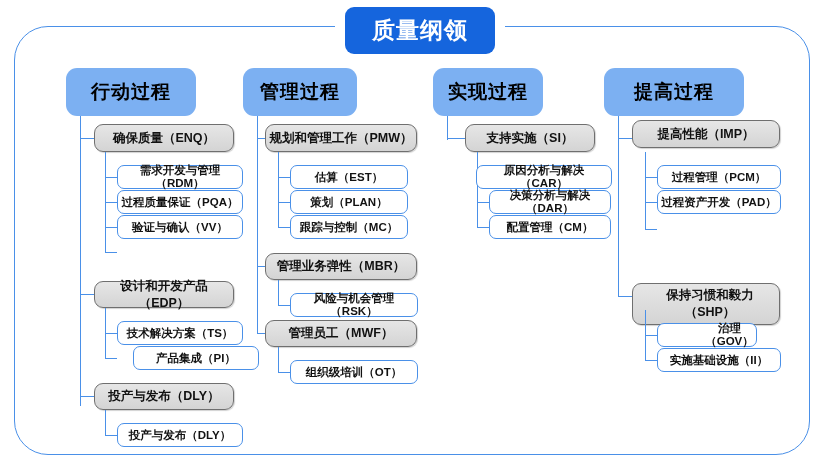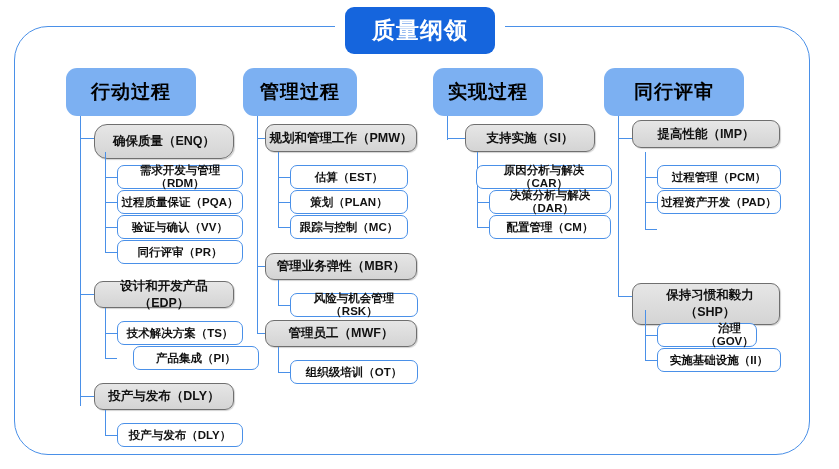--- a/index.html
+++ b/index.html
@@ -93,37 +93,36 @@
 <div id="canvas">
 
   <div class="frame"></div>
   <div class="frame-gap"></div>
 
   <div class="title-box">质量纲领</div>
 
   <div class="col-head" style="left:66px;top:68px;width:130px;">行动过程</div>
   <div class="col-head" style="left:243px;top:68px;width:114px;">管理过程</div>
   <div class="col-head" style="left:433px;top:68px;width:110px;">实现过程</div>
-  <div class="col-head" style="left:604px;top:68px;width:140px;">同行评审</div>
+  <div class="col-head" style="left:604px;top:68px;width:140px;">提高过程</div>
 
   <div class="vline" style="left:80px;top:116px;height:290px;"></div>
   <div class="hline" style="left:80px;top:138px;width:14px;"></div>
   <div class="hline" style="left:80px;top:294px;width:14px;"></div>
   <div class="hline" style="left:80px;top:396px;width:14px;"></div>
 
-  <div class="cat-box" style="left:94px;top:124px;width:140px;height:35px;border-radius:13px;">确保质量（ENQ）</div>
+  <div class="cat-box" style="left:94px;top:124px;width:140px;height:28px;">确保质量（ENQ）</div>
   <div class="vline" style="left:105px;top:152px;height:100px;"></div>
   <div class="hline" style="left:105px;top:177px;width:12px;"></div>
   <div class="hline" style="left:105px;top:202px;width:12px;"></div>
   <div class="hline" style="left:105px;top:227px;width:12px;"></div>
   <div class="hline" style="left:105px;top:252px;width:12px;"></div>
   <div class="leaf-box" style="left:117px;top:165px;width:126px;height:24px;">需求开发与管理（RDM）</div>
   <div class="leaf-box" style="left:117px;top:190px;width:126px;height:24px;">过程质量保证（PQA）</div>
   <div class="leaf-box" style="left:117px;top:215px;width:126px;height:24px;">验证与确认（VV）</div>
-  <div class="leaf-box" style="left:117px;top:240px;width:126px;height:24px;">同行评审（PR）</div>
 
   <div class="cat-box" style="left:94px;top:281px;width:140px;height:27px;">设计和开发产品（EDP）</div>
   <div class="vline" style="left:105px;top:308px;height:50px;"></div>
   <div class="hline" style="left:105px;top:333px;width:12px;"></div>
   <div class="hline" style="left:105px;top:358px;width:12px;"></div>
   <div class="leaf-box" style="left:117px;top:321px;width:126px;height:24px;">技术解决方案（TS）</div>
   <div class="leaf-box" style="left:133px;top:346px;width:126px;height:24px;">产品集成（PI）</div>
 
   <div class="cat-box" style="left:94px;top:383px;width:140px;height:27px;">投产与发布（DLY）</div>
   <div class="vline" style="left:105px;top:410px;height:25px;"></div>

